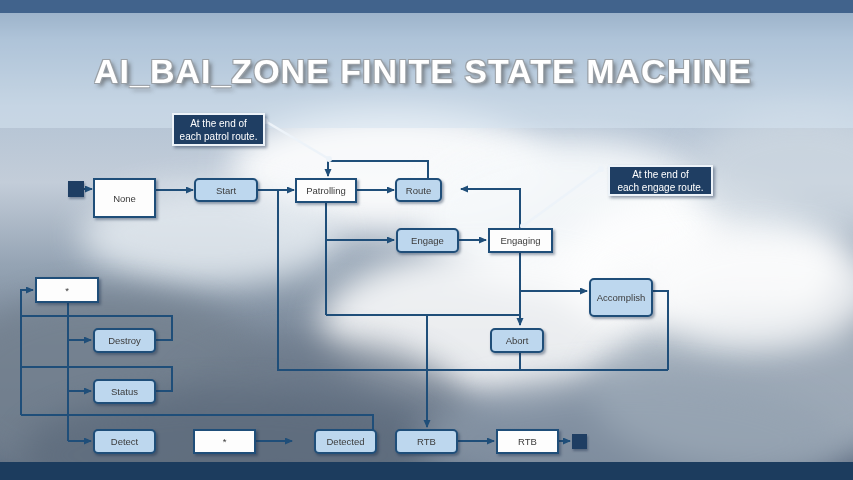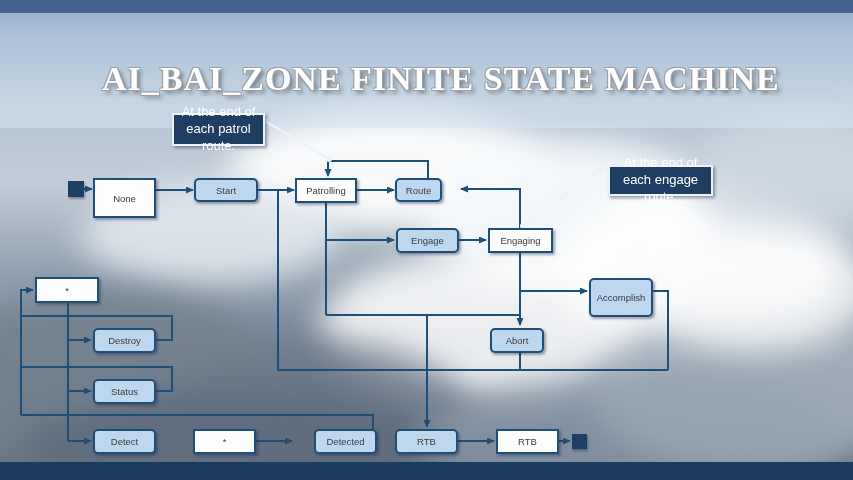--- a/index.html
+++ b/index.html
@@ -3,31 +3,31 @@
 <meta charset="utf-8">
 <style>
   html,body{margin:0;padding:0;}
   body{width:853px;height:480px;overflow:hidden;font-family:"Liberation Sans",sans-serif;}
   #stage{position:relative;width:853px;height:480px;overflow:hidden;
     background:linear-gradient(180deg,#46688e 0%,#7f9cbb 8%,#b3c3d4 22%,#c3cdd9 38%,#95a4b4 55%,#7c8a9b 70%,#66758a 85%,#57667b 100%);}
   .cloud{position:absolute;border-radius:50%;filter:blur(16px);}
   #top-strip{position:absolute;left:0;top:0;width:853px;height:13px;background:#41638c;}
   #title-band{position:absolute;left:0;top:13px;width:853px;height:115px;background:rgba(214,227,240,0.55);}
   #bottom-bar{position:absolute;left:0;top:462px;width:853px;height:18px;background:#1c3c5e;}
-  #page-title{position:absolute;left:90px;top:48px;margin:12px;font-size:34px;font-weight:700;letter-spacing:1px;color:#ffffff;white-space:nowrap;
-    text-shadow:-1px -1px 0 #9aa0a6,1px -1px 0 #9aa0a6,-1px 1px 0 #9aa0a6,1px 1px 0 #9aa0a6,3px 3px 4px rgba(70,70,70,.65);font-family:Liberation Serif, serif;}
+  #page-title{position:absolute;left:90px;top:48px;margin:4px;font-size:34px;font-weight:700;letter-spacing:1px;color:#ffffff;white-space:nowrap;
+    text-shadow:-1px -1px 0 #9aa0a6,1px -1px 0 #9aa0a6,-1px 1px 0 #9aa0a6,1px 1px 0 #9aa0a6,3px 3px 4px rgba(70,70,70,.65);}
   svg#edges{position:absolute;left:0;top:0;}
   .node{position:absolute;display:flex;align-items:center;justify-content:center;box-sizing:border-box;
     border:2px solid #1F4E79;font-size:9.5px;color:#3b3b3b;background:#fdfdfd;
     box-shadow:1.5px 2px 2.5px rgba(25,45,75,.4);}
   .node.blue{background:#BDD7EE;border-radius:5px;}
   .node.white{border-radius:0;}
   .terminal{position:absolute;background:#1F3E63;box-shadow:1px 1.5px 2px rgba(25,45,75,.4);}
   .callout{position:absolute;box-sizing:border-box;background:#1F3E63;border:2px solid #EDF3F9;color:#ffffff;
-    font-size:13px;line-height:1.3;text-align:center;display:flex;flex-direction:column;justify-content:center;
+    font-size:10px;line-height:1.3;text-align:center;display:flex;flex-direction:column;justify-content:center;
     box-shadow:2px 2px 3px rgba(25,45,75,.45);}
   #callout-0{left:172px;top:113px;width:93px;height:33px;}
   #callout-1{left:608px;top:165px;width:105px;height:31px;}
 </style>
 </head>
 <body>
 
 <div id="stage">
 
   <div class="cloud" style="left:230px;top:110px;width:320px;height:120px;background:#ffffff;opacity:.9;"></div>

